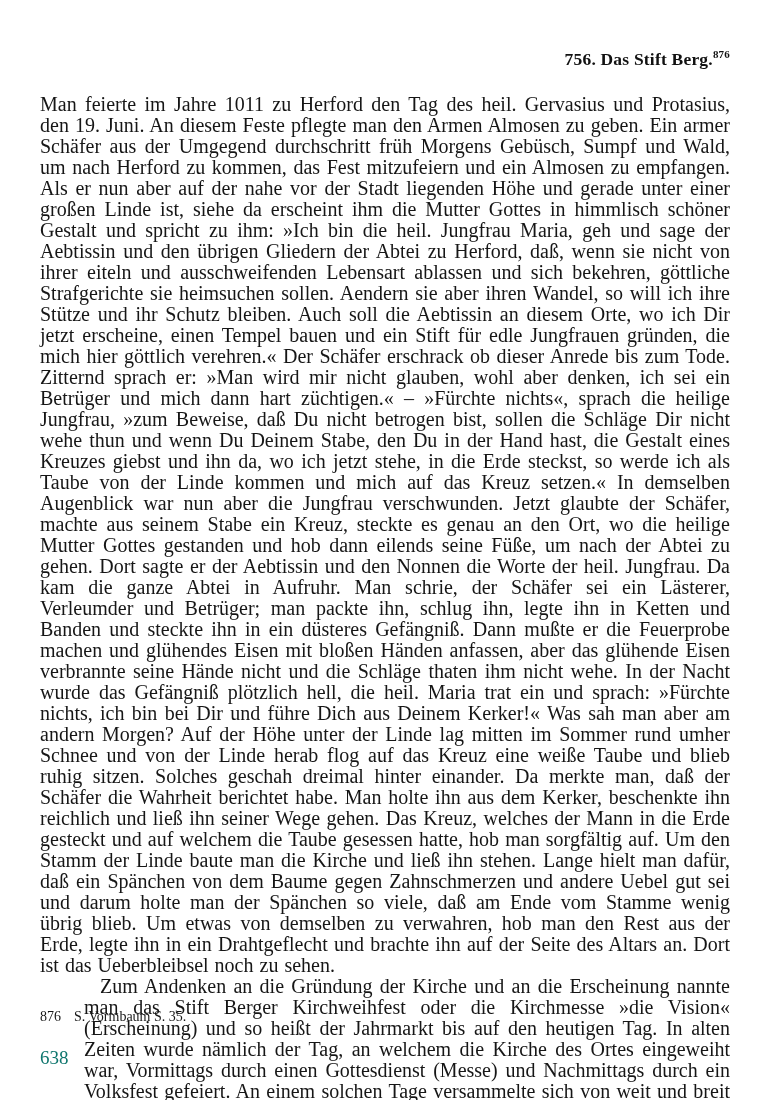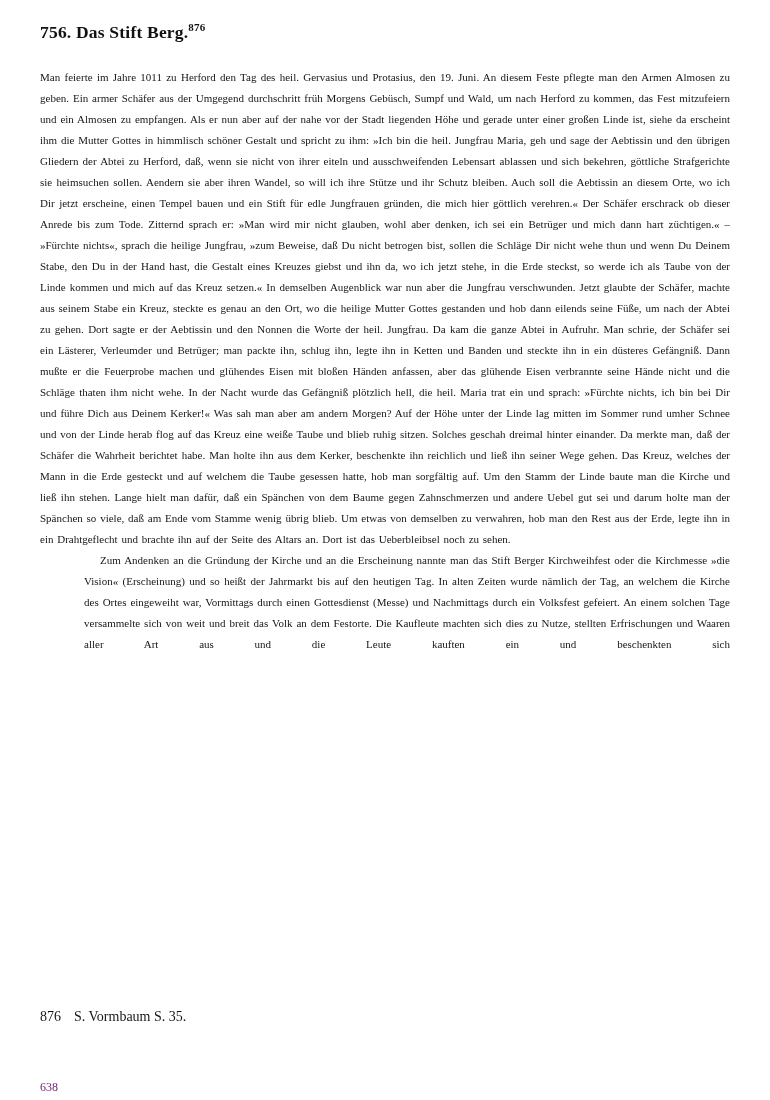--- a/index.html
+++ b/index.html
@@ -17,39 +17,39 @@
     overflow: hidden;
   }
   .content {
     position: absolute;
     left: 40px;
     top: 0;
     width: 690px;
   }
   .title {
     margin: 0;
-    padding-top: 22px;
-    text-align: left;
+    padding-top: 49px;
+    text-align: right;
     font-size: 17.5px;
     font-weight: bold;
     color: #111111;
     letter-spacing: 0.2px;
   }
   .title sup {
     font-size: 11px;
     font-weight: bold;
     vertical-align: super;
     line-height: 0;
   }
   .bodytext {
     margin-top: 24px;
   }
   .bodytext p {
     margin: 0;
-    font-size: 11px;
+    font-size: 20px;
     line-height: 21px;
     text-align: justify;
     word-spacing: 1px;
     color: #161616;
   }
   .bodytext p.indent {
     text-indent: 16px;
   }
   .bodytext p.justify-last {
     text-align-last: justify;
@@ -65,23 +65,22 @@
     color: #161616;
     white-space: nowrap;
   }
   .footnote .fn-num {
     margin-right: 13px;
   }
   .pagenum {
     position: absolute;
     left: 40px;
     top: 1047px;
-    font-size: 12px;
-    color: #701a75;
-    margin-top: 33px;
+    font-size: 19px;
+    color: #0f766e;
   }
 </style>
 </head>
 <body>
 
 <div class="page">
   <div class="content">
 
     <h1 class="title"><span>756. Das Stift Berg.</span><sup>876</sup></h1>
 

